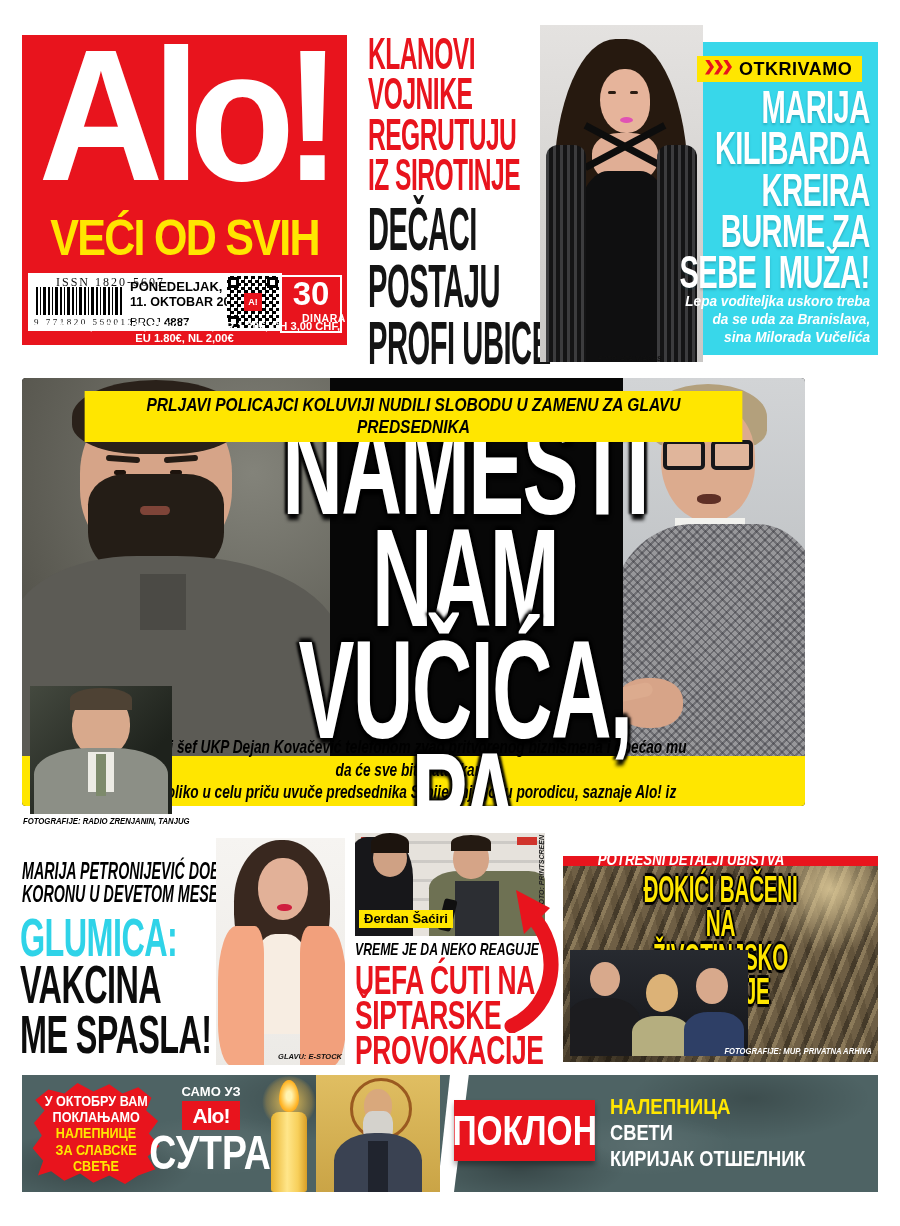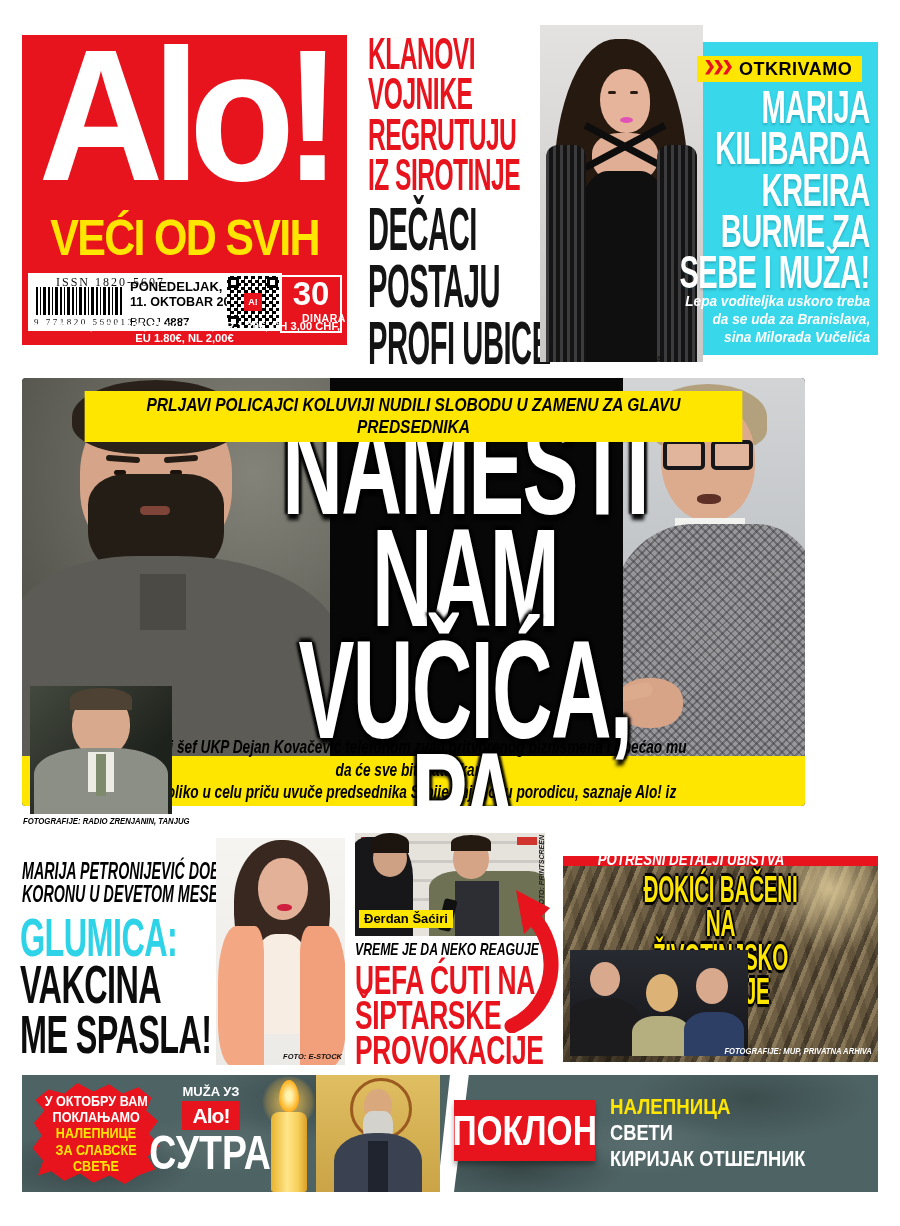--- a/index.html
+++ b/index.html
@@ -330,21 +330,21 @@
   <div id="act-label" class="abs">GLUMICA:</div>
   <div id="act-head" class="abs pre">VAKCINA
 ME SPASLA!</div>
   <div id="act-photo" class="abs">
     <div class="ap-hair"></div>
     <div class="ap-face"></div>
     <div class="ap-lips"></div>
     <div class="ap-blouse"></div>
     <div class="ap-jl"></div>
     <div class="ap-jr"></div>
-    <div id="act-credit">FOTO: E-STOCK</div>
+    <div id="act-credit">GLAVU: E-STOCK</div>
   </div>
 
   <div id="uefa-photo" class="abs">
     <div class="uf-red1"></div>
     <div class="uf-red2"></div>
     <div class="uf-man1">
         <span class="hd"></span>
         <span class="hr"></span>
       </div>
     <div class="uf-man2-j"></div>
@@ -385,21 +385,21 @@
   <div id="promo" class="abs">
     <div id="pl" class="panel"></div>
     <div id="pr" class="panel"></div>
     <div id="pbadge" class="abs">
       <div class="w pre">У ОКТОБРУ ВАМ
 ПОКЛАЊАМО</div>
       <div class="y pre">НАЛЕПНИЦЕ
 ЗА СЛАВСКЕ
 СВЕЋЕ</div>
     </div>
-    <div id="p-samo" class="abs">MUŽA УЗ</div>
+    <div id="p-samo" class="abs">САМО УЗ</div>
     <div id="p-alo" class="abs">Alo!</div>
     <div id="p-sutra" class="abs">СУТРА</div>
     <div id="p-candle" class="abs">
       <div class="cn-glow"></div>
       <div class="cn-body"></div>
       <div class="cn-flame"></div>
     </div>
     <div id="p-saint" class="abs">
       <div class="st-halo"></div>
       <div class="st-face"></div>

